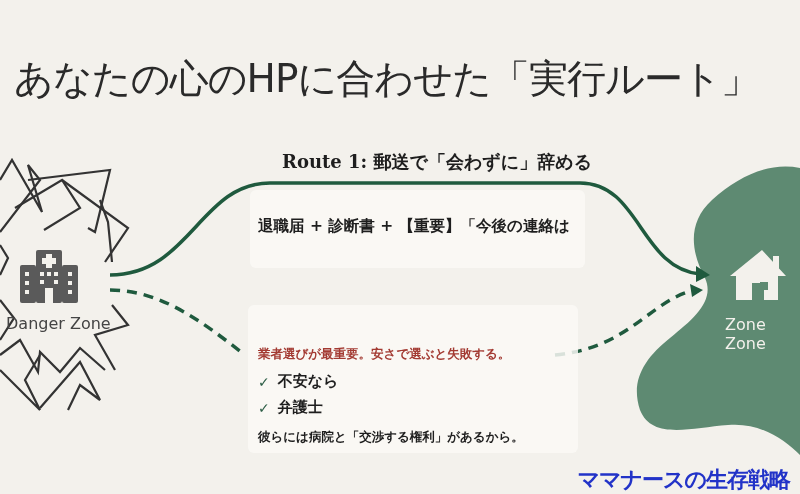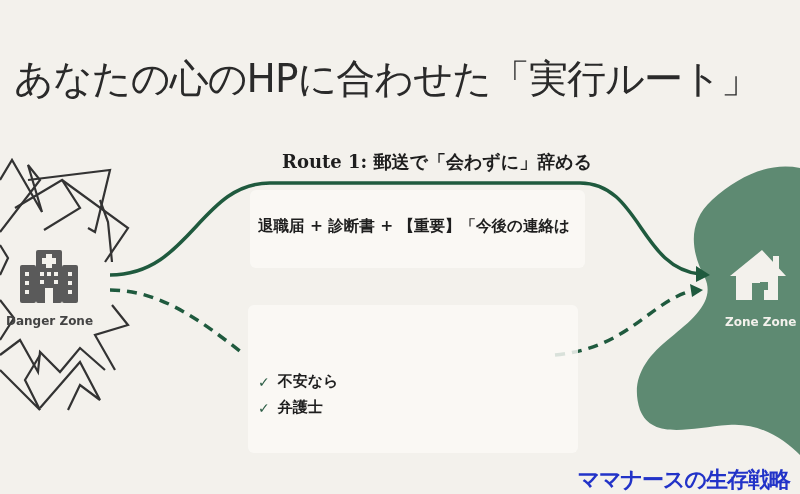--- a/index.html
+++ b/index.html
@@ -8,21 +8,21 @@
       background: #f3f1ec;
       font-family: "DejaVu Sans", sans-serif;
       color: #1e1e1e;
     }
     .title {
       position: absolute; left: 14px; top: 52px; width: 780px;
       font-size: 39px; font-weight: normal; letter-spacing: -1px;
       color: #2a2a2a; white-space: nowrap;
     }
     svg.canvas { position: absolute; left: 0; top: 0; }
-    .zone-label { position: absolute; font-size: 12px; font-weight: bold; }
+    .zone-label { position: absolute; font-size: 16px; font-weight: normal; }
     .danger-label { left: 6px; top: 314px; color: #444; }
     .safe-label { left: 725px; top: 315px; color: #f3f1ec; }
     .card {
       position: absolute; background: rgba(250,249,246,0.85);
       border-radius: 6px;
     }
     .route-title {
       position: absolute; font-family: "DejaVu Serif", serif;
       font-size: 18px; font-weight: bold; white-space: nowrap; color: #1e1e1e; margin-left: 24px;
     }
@@ -98,23 +98,25 @@
 
 <div class="zone-label danger-label">Danger Zone</div>
 <div class="zone-label safe-label">Zone Zone</div>
 
 <div class="route-title" style="left:258px; top:150px;">Route 1: 郵送で「会わずに」辞める</div>
 <div class="card" style="left:250px; top:190px; width:335px; height:78px;">
   <div class="line body-bold" style="left:8px; top:2px;margin-top:24px;">退職届 + 診断書 + 【重要】「今後の連絡は</div>
 </div>
 
 <div class="card" style="left:248px; top:305px; width:330px; height:148px;">
+  <div class="line note-red" style="left:10px; top:41px;">業者選びが最重要。安さで選ぶと失敗する。</div>
   <div class="line check-item" style="left:10px; top:67px;">
     <span class="check">✓</span>
     <span>不安なら</span>
   </div>
   <div class="line check-item" style="left:10px; top:93px;">
     <span class="check">✓</span>
     <span>弁護士</span>
   </div>
+  <div class="line footer-text" style="left:10px; top:124px;">彼らには病院と「交渉する権利」があるから。</div>
 </div>
 
 <div class="brand">ママナースの生存戦略</div>
 
 </body></html>

